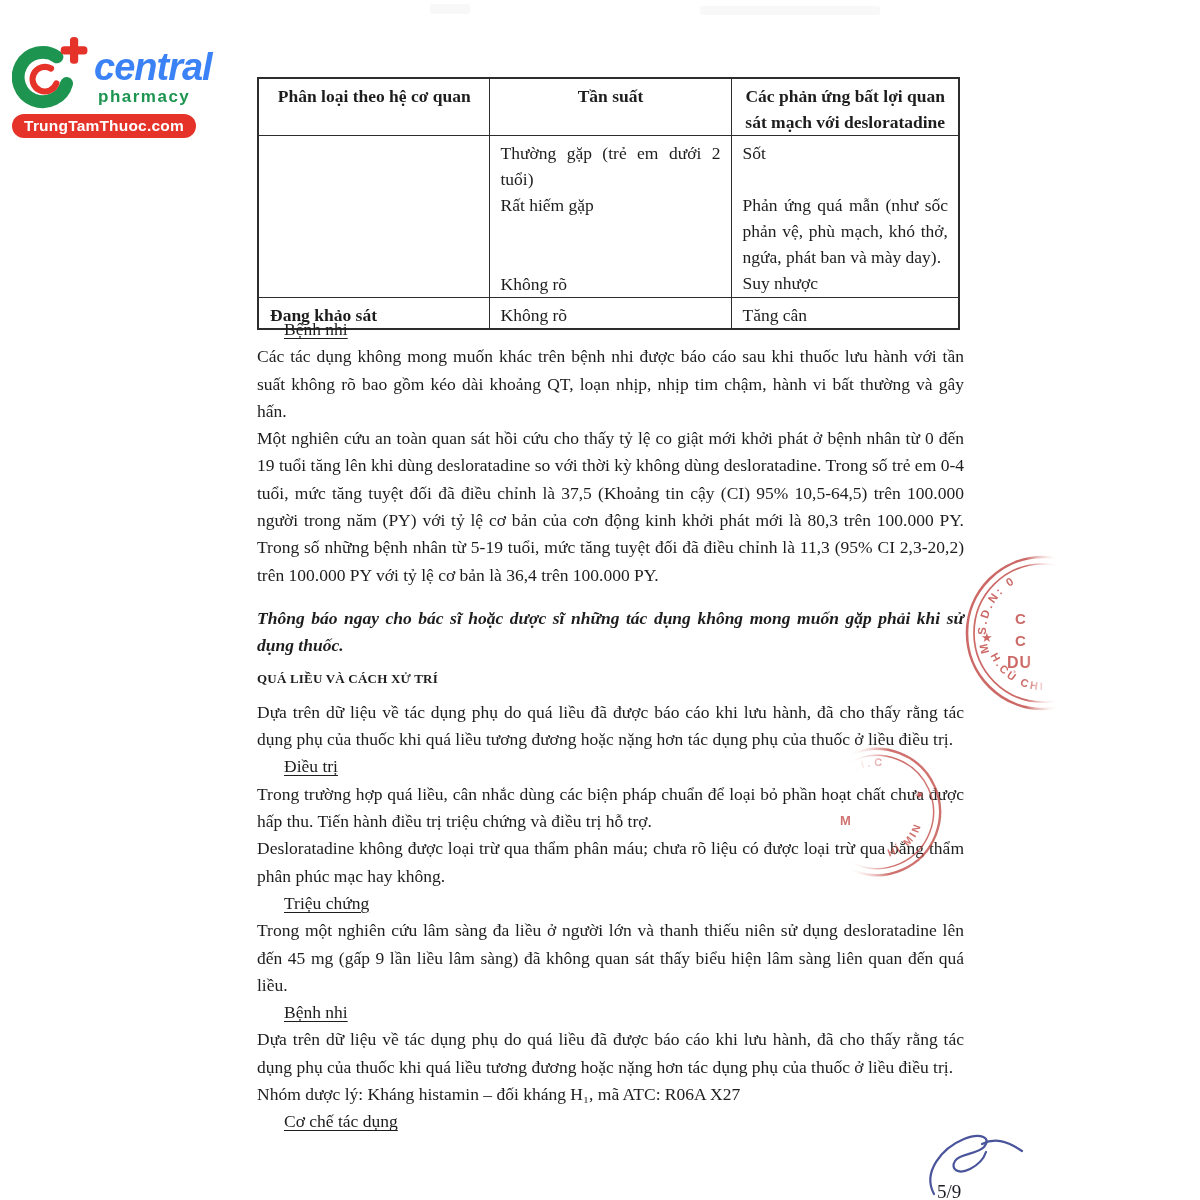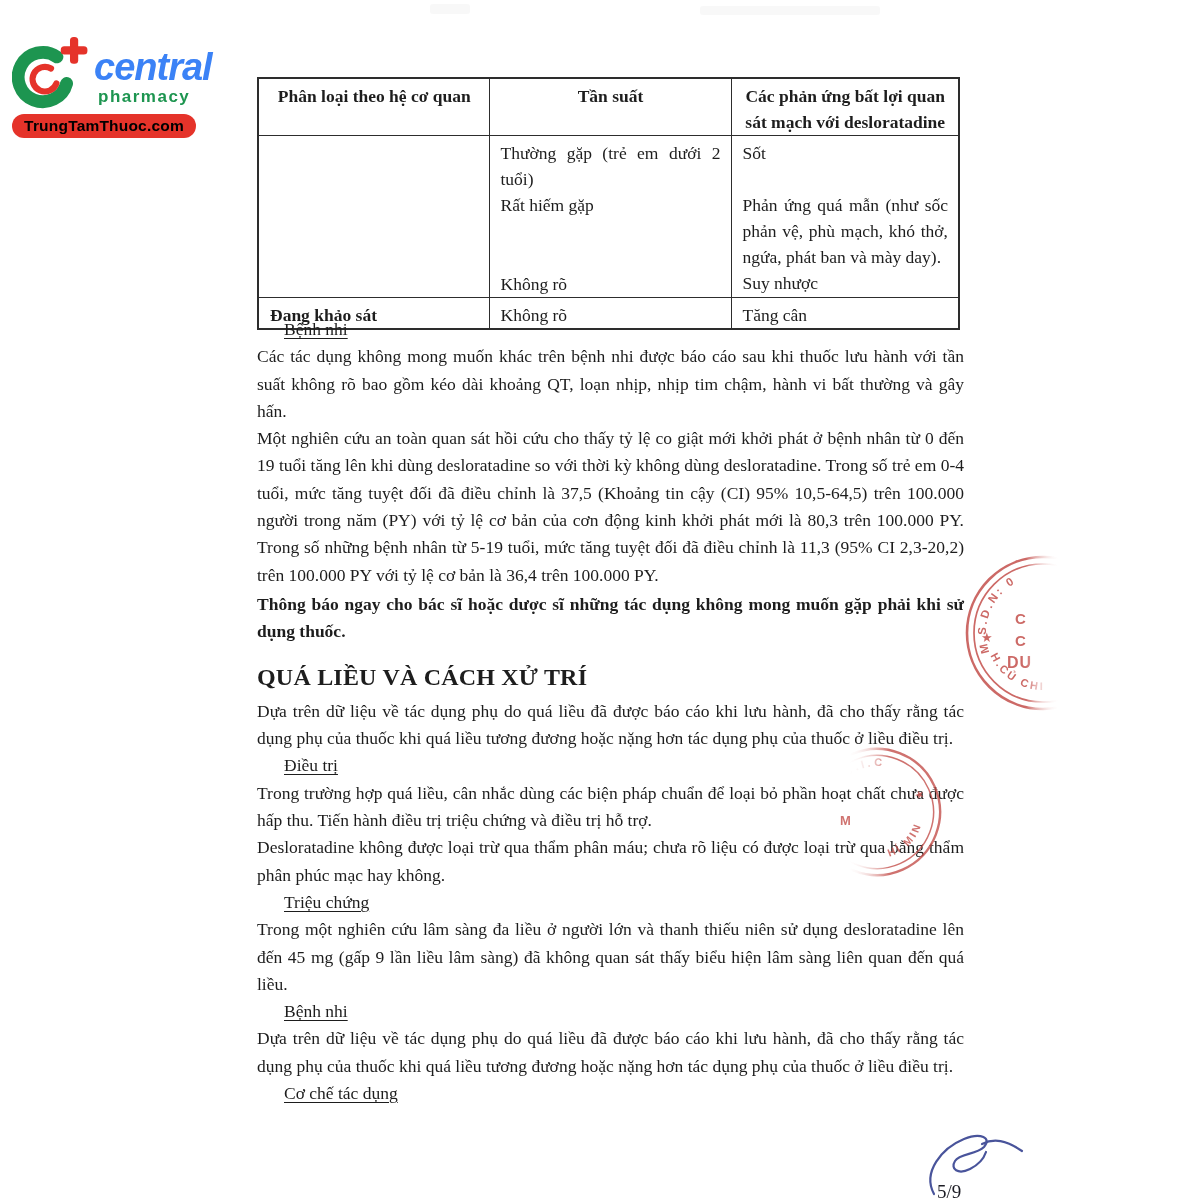--- a/index.html
+++ b/index.html
@@ -10,40 +10,40 @@
     color:#1d1d1d;
   }
 
   
   .logo { position:absolute; left:8px; top:26px; width:220px; height:118px; font-family:"Liberation Sans","DejaVu Sans",sans-serif; }
   .logo-mark { position:absolute; left:4px; top:8px; }
   .brand { position:absolute; left:86px; top:22px; font-size:38px; font-weight:bold; letter-spacing:-1px; line-height:1; }
   .brand-sub { position:absolute; left:90px; top:61px; font-size:17px; font-weight:600; letter-spacing:1.5px; }
   .site-pill { position:absolute; left:4px; top:88px; width:184px; height:24px; border-radius:12px;
     display:flex; align-items:center; justify-content:center;
-    color:#000000; font-size:15.5px; font-weight:bold; letter-spacing:.2px; }
+    color:#ffffff; font-size:15.5px; font-weight:bold; letter-spacing:.2px; }
 
   
   .tbl-wrap { position:absolute; left:257px; top:77px; width:703px; }
   table.adv { border-collapse:collapse; width:100%; table-layout:fixed; }
   table.adv td, table.adv th { border:1.6px solid #2d2d2d; vertical-align:top; font-size:17.5px; line-height:26px; padding:4px 10px 0 11px; }
   table.adv { border:2px solid #2d2d2d; }
   th.hdr { font-weight:bold; text-align:center; padding-top:6px; }
   .cell-line { min-height:26px; }
   .just { text-align:justify; }
   .sp1 { height:26px; } .sp2 { height:53px; }
   .bold { font-weight:bold; }
   td.r2 { padding-top:3px; padding-bottom:5px; }
 
   
   .flow { position:absolute; left:257px; top:316px; width:707px; font-size:17.5px; line-height:27.3px; }
   .flow p { text-align:justify; }
   .sub-u { text-decoration:underline; text-underline-offset:3px;padding-left:27px; }
-  .notice { font-weight:bold; margin-top:2px; }
-  .h1 { font-weight:bold; font-size:24px; letter-spacing:.2px; margin-top:18px; margin-bottom:7px; }
+  .notice { font-weight:bold; font-style:italic; margin-top:16px; }
+  .h1 { font-weight:bold; font-size:13px; letter-spacing:.2px; margin-top:5px; margin-bottom:7px; }
 
   
   .stamp { position:absolute; pointer-events:none; }
   .pageno { position:absolute; left:937px; top:1181px; font-size:19px; color:#1c1c24; }
   .artifact { position:absolute; background:rgba(120,120,125,0.05); border-radius:3px; }
 </style>
 </head>
 <body>
 
 <div class="page">
@@ -109,20 +109,21 @@
     <p class="notice">Thông báo ngay cho bác sĩ hoặc dược sĩ những tác dụng không mong muốn gặp phải khi sử dụng thuốc.</p>
     <div class="h1">QUÁ LIỀU VÀ CÁCH XỬ TRÍ</div>
     <p>Dựa trên dữ liệu về tác dụng phụ do quá liều đã được báo cáo khi lưu hành, đã cho thấy rằng tác dụng phụ của thuốc khi quá liều tương đương hoặc nặng hơn tác dụng phụ của thuốc ở liều điều trị.</p>
     <div class="sub-u">Điều trị</div>
     <p>Trong trường hợp quá liều, cân nhắc dùng các biện pháp chuẩn để loại bỏ phần hoạt chất chưa được hấp thu. Tiến hành điều trị triệu chứng và điều trị hỗ trợ.</p>
     <p>Desloratadine không được loại trừ qua thẩm phân máu; chưa rõ liệu có được loại trừ qua bằng thẩm phân phúc mạc hay không.</p>
     <div class="sub-u">Triệu chứng</div>
     <p>Trong một nghiên cứu lâm sàng đa liều ở người lớn và thanh thiếu niên sử dụng desloratadine lên đến 45 mg (gấp 9 lần liều lâm sàng) đã không quan sát thấy biểu hiện lâm sàng liên quan đến quá liều.</p>
     <div class="sub-u">Bệnh nhi</div>
     <p>Dựa trên dữ liệu về tác dụng phụ do quá liều đã được báo cáo khi lưu hành, đã cho thấy rằng tác dụng phụ của thuốc khi quá liều tương đương hoặc nặng hơn tác dụng phụ của thuốc ở liều điều trị.</p>
+    <p>Nhóm dược lý: Kháng histamin – đối kháng H₁, mã ATC: R06A X27</p>
     <div class="sub-u">Cơ chế tác dụng</div>
   </div>
 
   <svg class="stamp" style="left:958px;top:548px;opacity:.85;" width="170" height="170" viewBox="0 0 170 170">
     <defs>
       <linearGradient id="fade1" x1="0" y1="0" x2="1" y2="0">
         <stop offset="0" stop-color="#fff"></stop>
           <stop offset="0.40" stop-color="#fff"></stop>
         <stop offset="0.60" stop-color="#000" stop-opacity="0"></stop>
       </linearGradient>

